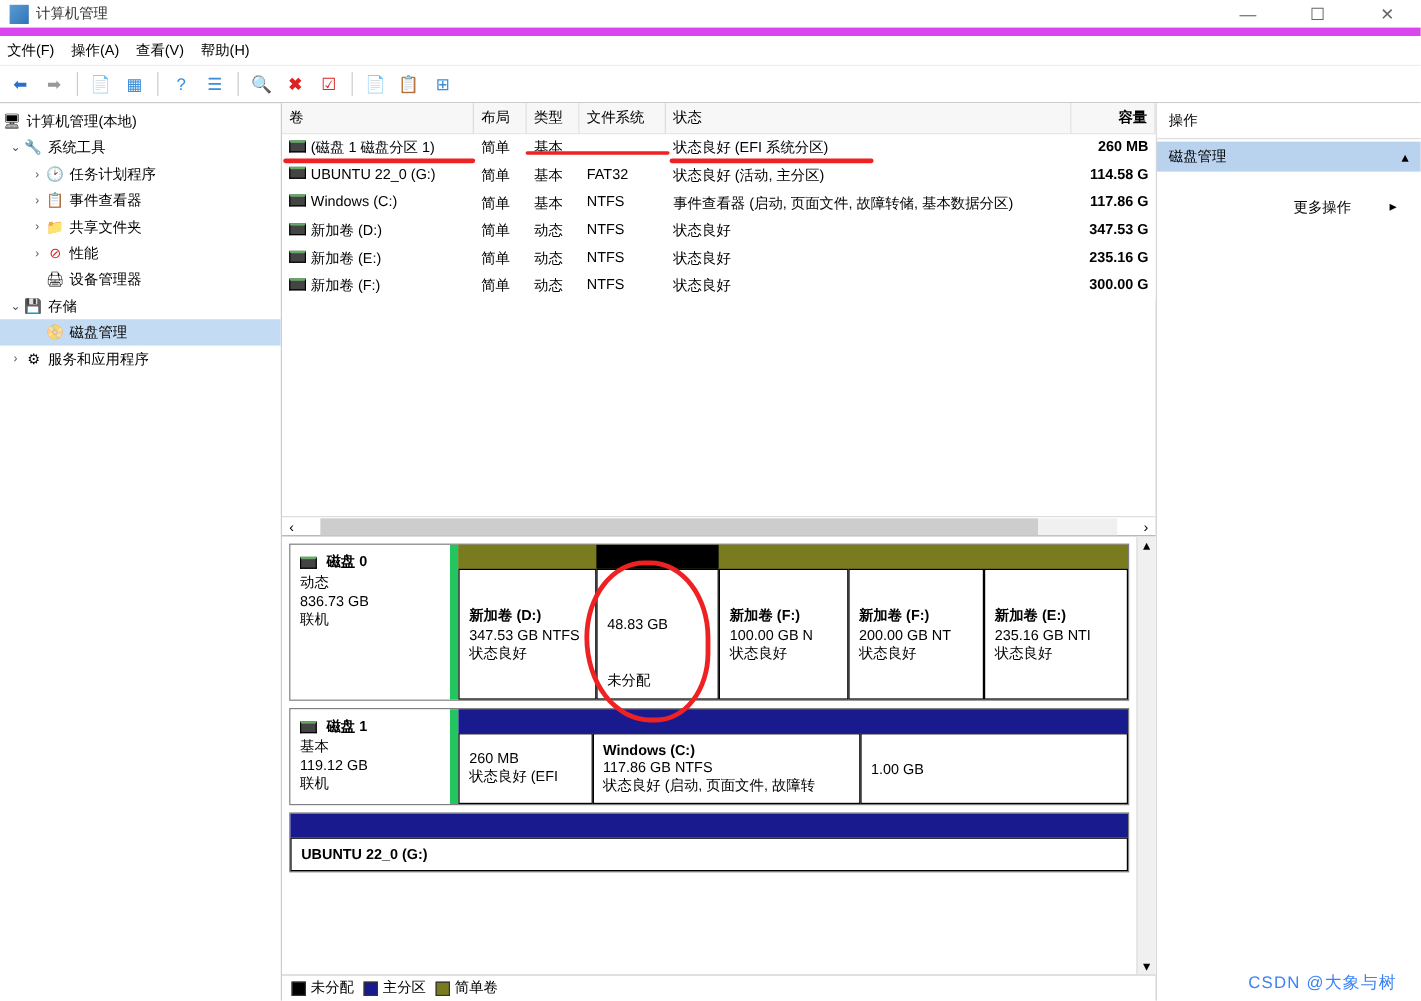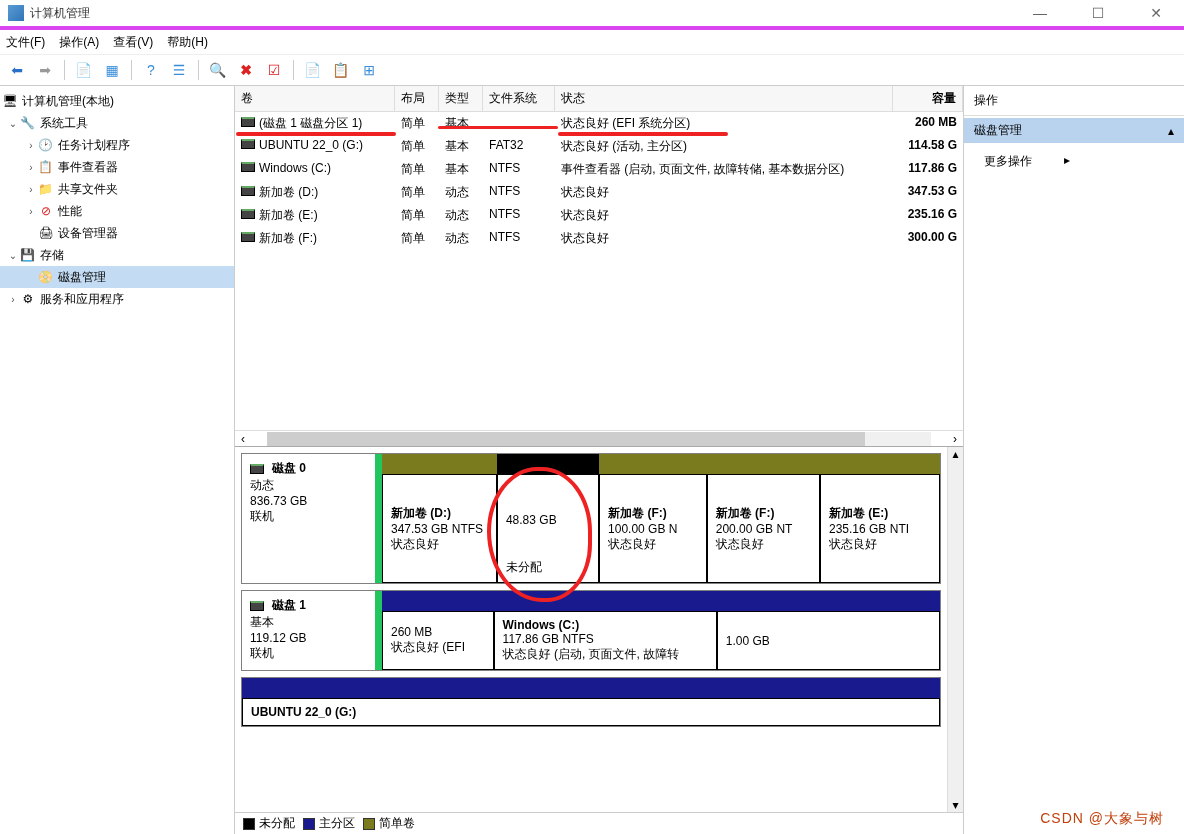--- a/index.html
+++ b/index.html
@@ -1,17 +1,17 @@
 <!DOCTYPE html>
 <html><head>
 <meta charset="utf-8">
 <style>
 * { margin: 0; padding: 0; box-sizing: border-box; font-family: "Microsoft YaHei", "Segoe UI", sans-serif; font-size: 12px; }
 body { background: #fff; width: 1184px; height: 834px; overflow: hidden; position: relative; }
-.titlebar { height: 30px; display: flex; align-items: center; padding: 0 8px; border-bottom: 4px solid #d946ef; }
+.titlebar { height: 30px; display: flex; align-items: center; padding: 0 8px; border-bottom: 7px solid #d946ef; }
 .titlebar .icon { width: 16px; height: 16px; background: linear-gradient(135deg,#5b9bd5,#2e75b6); margin-right: 6px; }
 .titlebar .title { flex: 1; color: #333; }
 .winbtns { display: flex; gap: 18px; }
 .winbtn { width: 40px; height: 24px; display: flex; align-items: center; justify-content: center; color: #666; font-size: 14px; }
 .menubar { height: 24px; display: flex; align-items: center; padding: 0 6px; gap: 14px; }
 .menubar span { color: #000; }
 .toolbar { height: 32px; display: flex; align-items: center; padding: 0 6px; gap: 6px; border-bottom: 1px solid #ccc; border-top: 1px solid #eee; }
 .tb-btn { width: 22px; height: 22px; display: flex; align-items: center; justify-content: center; font-size: 14px; }
 .tb-sep { width: 1px; height: 20px; background: #ccc; margin: 0 2px; }
 .main { display: flex; height: calc(834px - 30px - 24px - 32px); }
@@ -48,25 +48,25 @@
 .parts-body { flex:1; display: flex; }
 .part-box { border: 1px solid #000; margin: 0; padding: 6px 8px; display:flex; flex-direction:column; justify-content:center;}
 .part-box .pname { font-weight: bold; }
 .scroll-v { width: 16px; background:#f0f0f0; display:flex; flex-direction:column; justify-content:space-between; border-left:1px solid #ddd;}
 .legend { height: 22px; display: flex; align-items: center; gap: 8px; padding: 0 8px; border-top:1px solid #ccc;}
 .legend-item { display:flex; align-items:center; gap:4px;}
 .lg-box { width:12px; height:12px; border:1px solid #333;}
 .actions-pane { width: 220px; padding: 0; }
 .actions-head { padding: 6px 10px; font-weight:normal; border-bottom: 1px solid #ddd; background:#fff;}
 .actions-sel { background: #b9d3ee; padding: 4px 10px; margin-top:2px; display:flex; justify-content:space-between; align-items:center;}
-.actions-more { padding: 10px 20px; display:flex; justify-content:flex-start;gap:32px;}
+.actions-more { padding: 22px 20px; display:flex; justify-content:flex-end;gap:32px;}
 .annotation { position: absolute; pointer-events: none; }
 .red-underline { height: 4px; background: #e22; border-radius: 2px; }
 .red-circle { border: 4px solid #e22; border-radius: 50% 50% 45% 55%; }
-.watermark { position:absolute; bottom:6px; right:20px; color:#c2410c; font-size:14px; letter-spacing:1px;text-align:right;}
+.watermark { position:absolute; bottom:6px; right:20px; color:#3b82f6; font-size:14px; letter-spacing:1px;text-align:right;}
 </style>
 </head>
 <body>
 
 <div class="titlebar">
   <div class="icon"></div>
   <div class="title">计算机管理</div>
   <div class="winbtns">
     <div class="winbtn">—</div>
     <div class="winbtn">☐</div>

